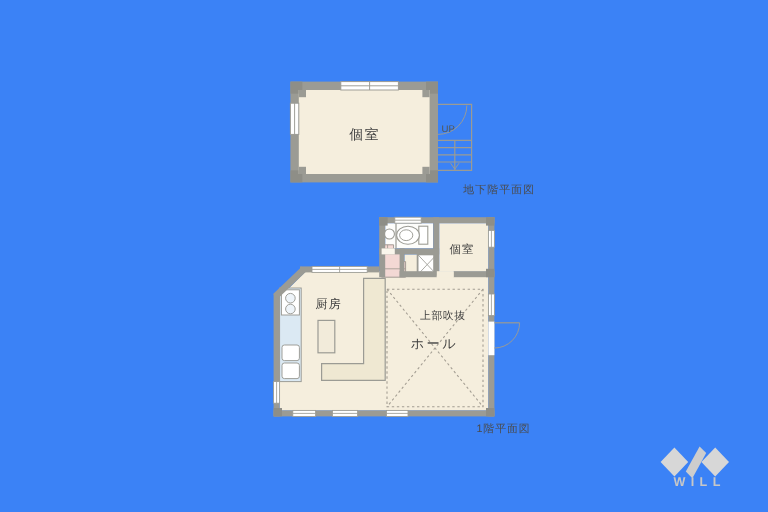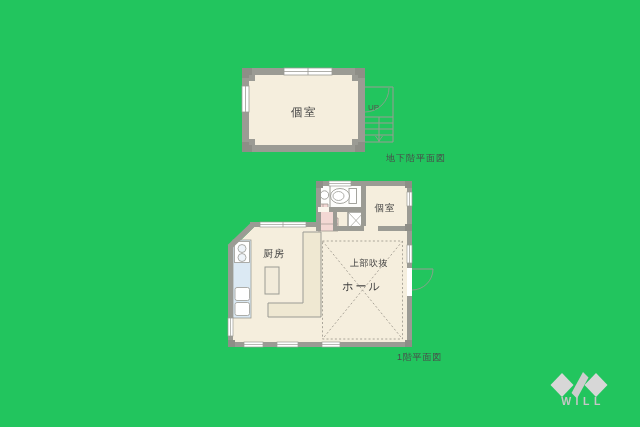--- a/index.html
+++ b/index.html
@@ -1,19 +1,19 @@
 <!DOCTYPE html>
 <html><head>
 <meta charset="utf-8">
 <style>
   html,body{margin:0;padding:0;background:#ffffff;}
   .canvas{
     position:relative;
     width:640px;height:427px;
-    background:#22c55e;
+    background:#3b82f6;
     font-family:"Liberation Sans", sans-serif;
     overflow:hidden;
   }
   svg text{font-family:"Liberation Sans", sans-serif;}
   .room-label{fill:#3e3e3e;}
   .caption{fill:#4a4a4a;}
   .logo-text{fill:#c7c7c7;font-weight:bold;}
 </style>
 </head>
 <body>

